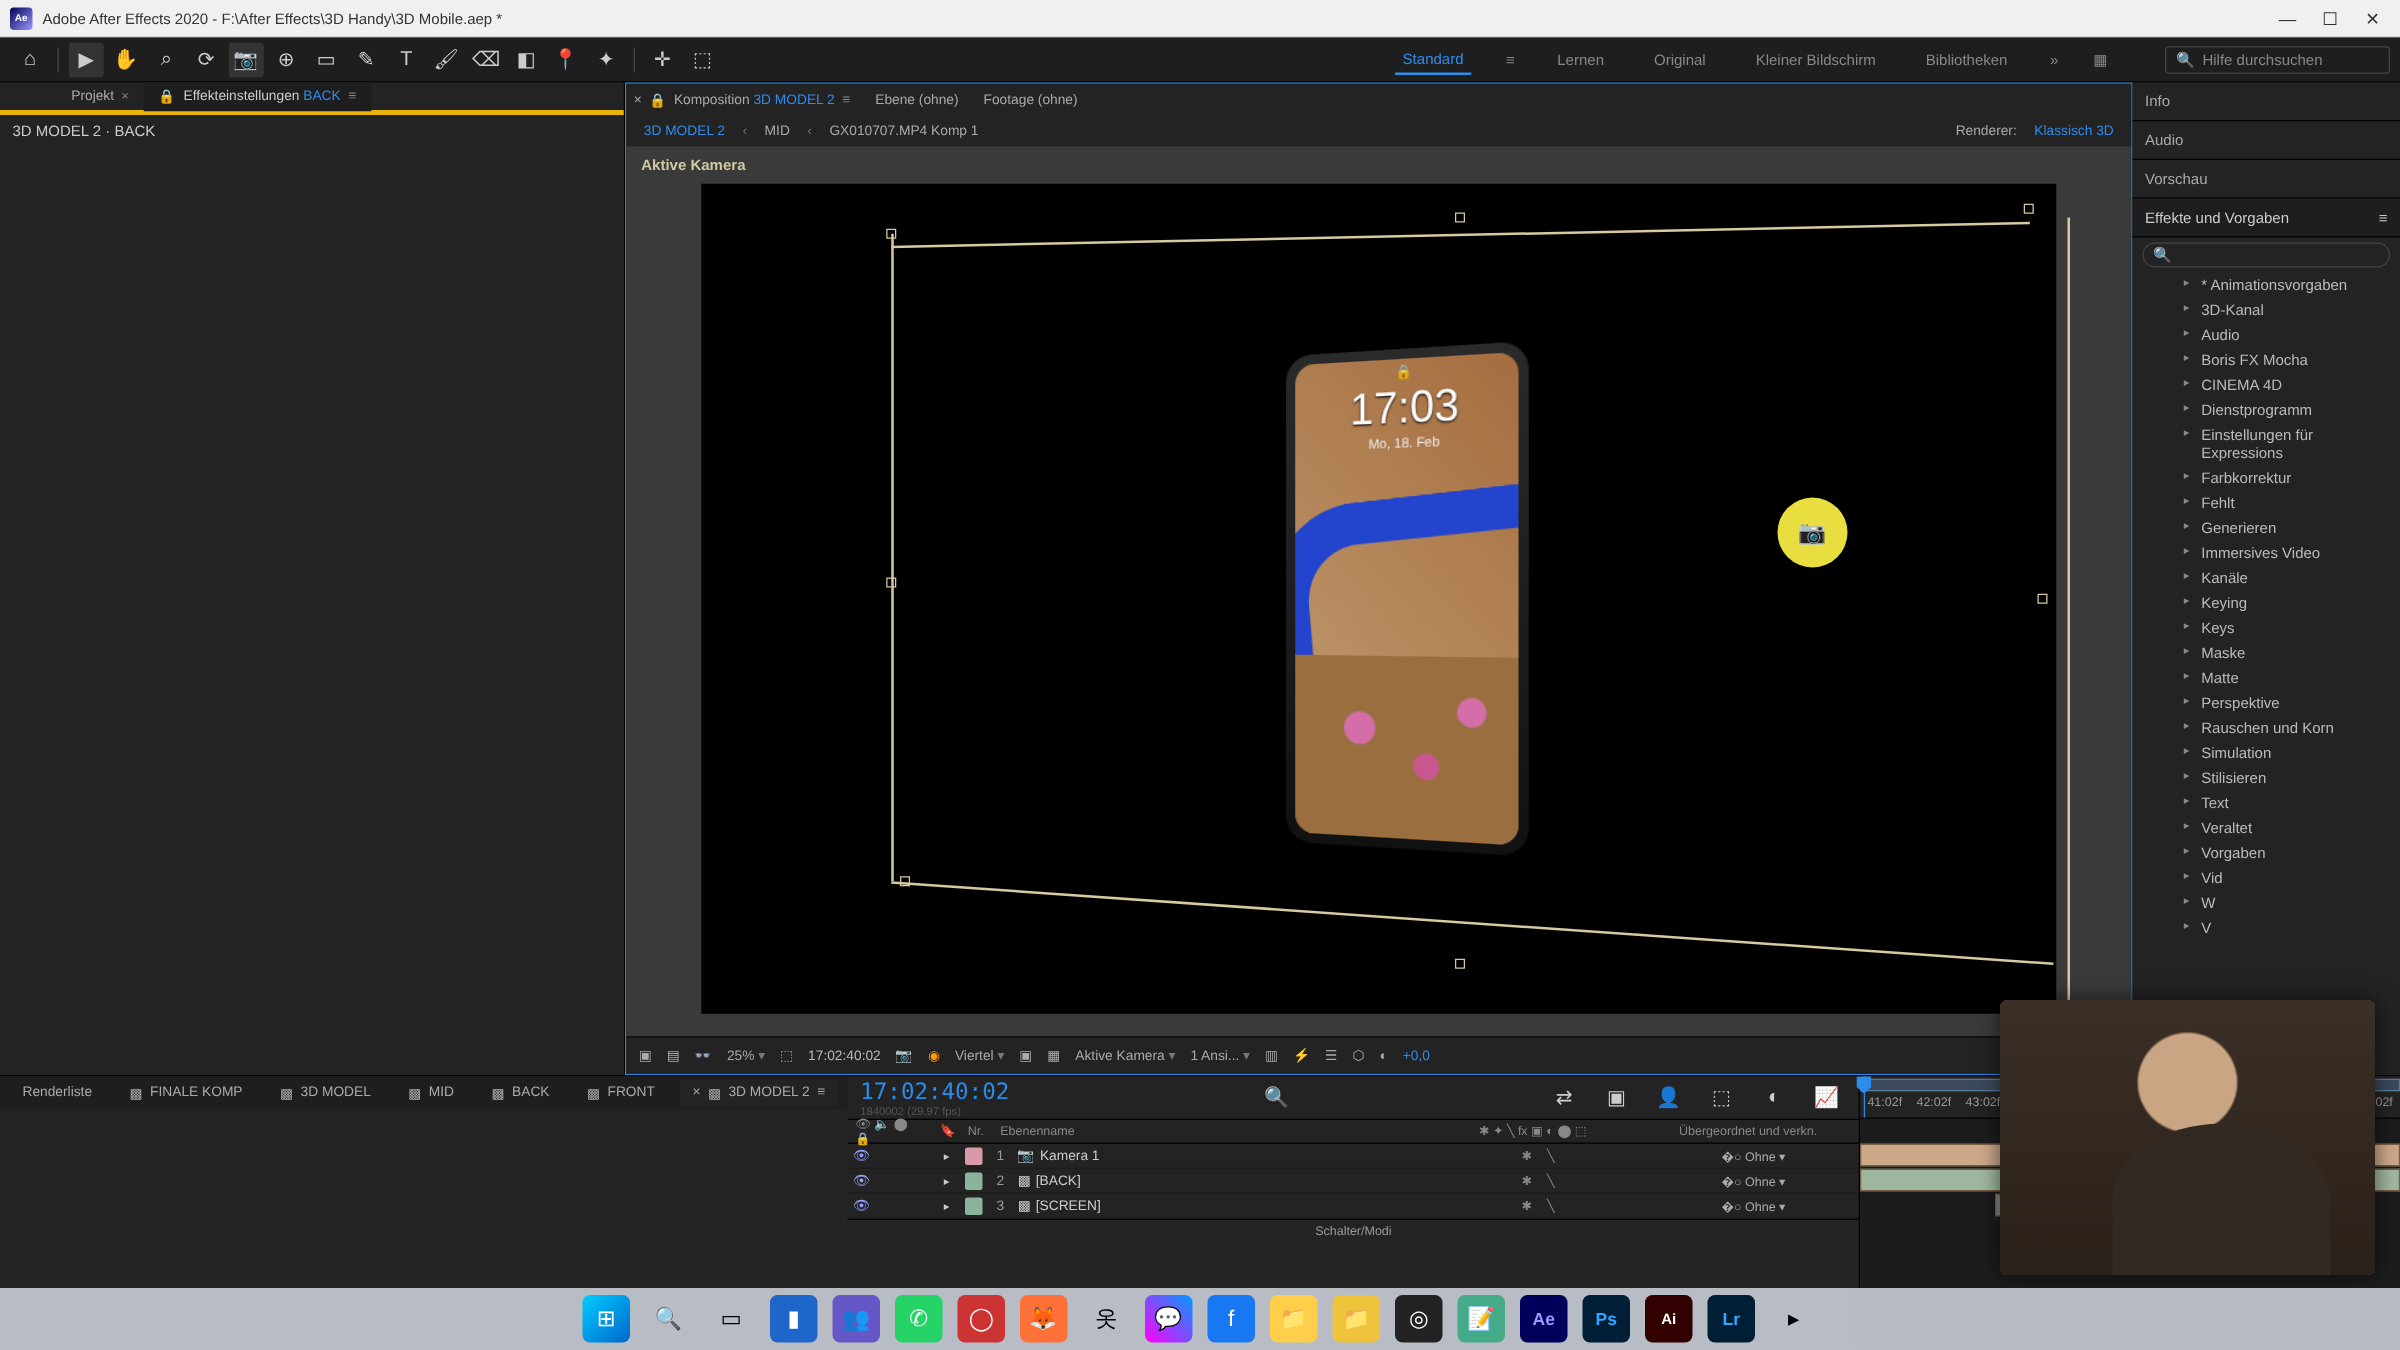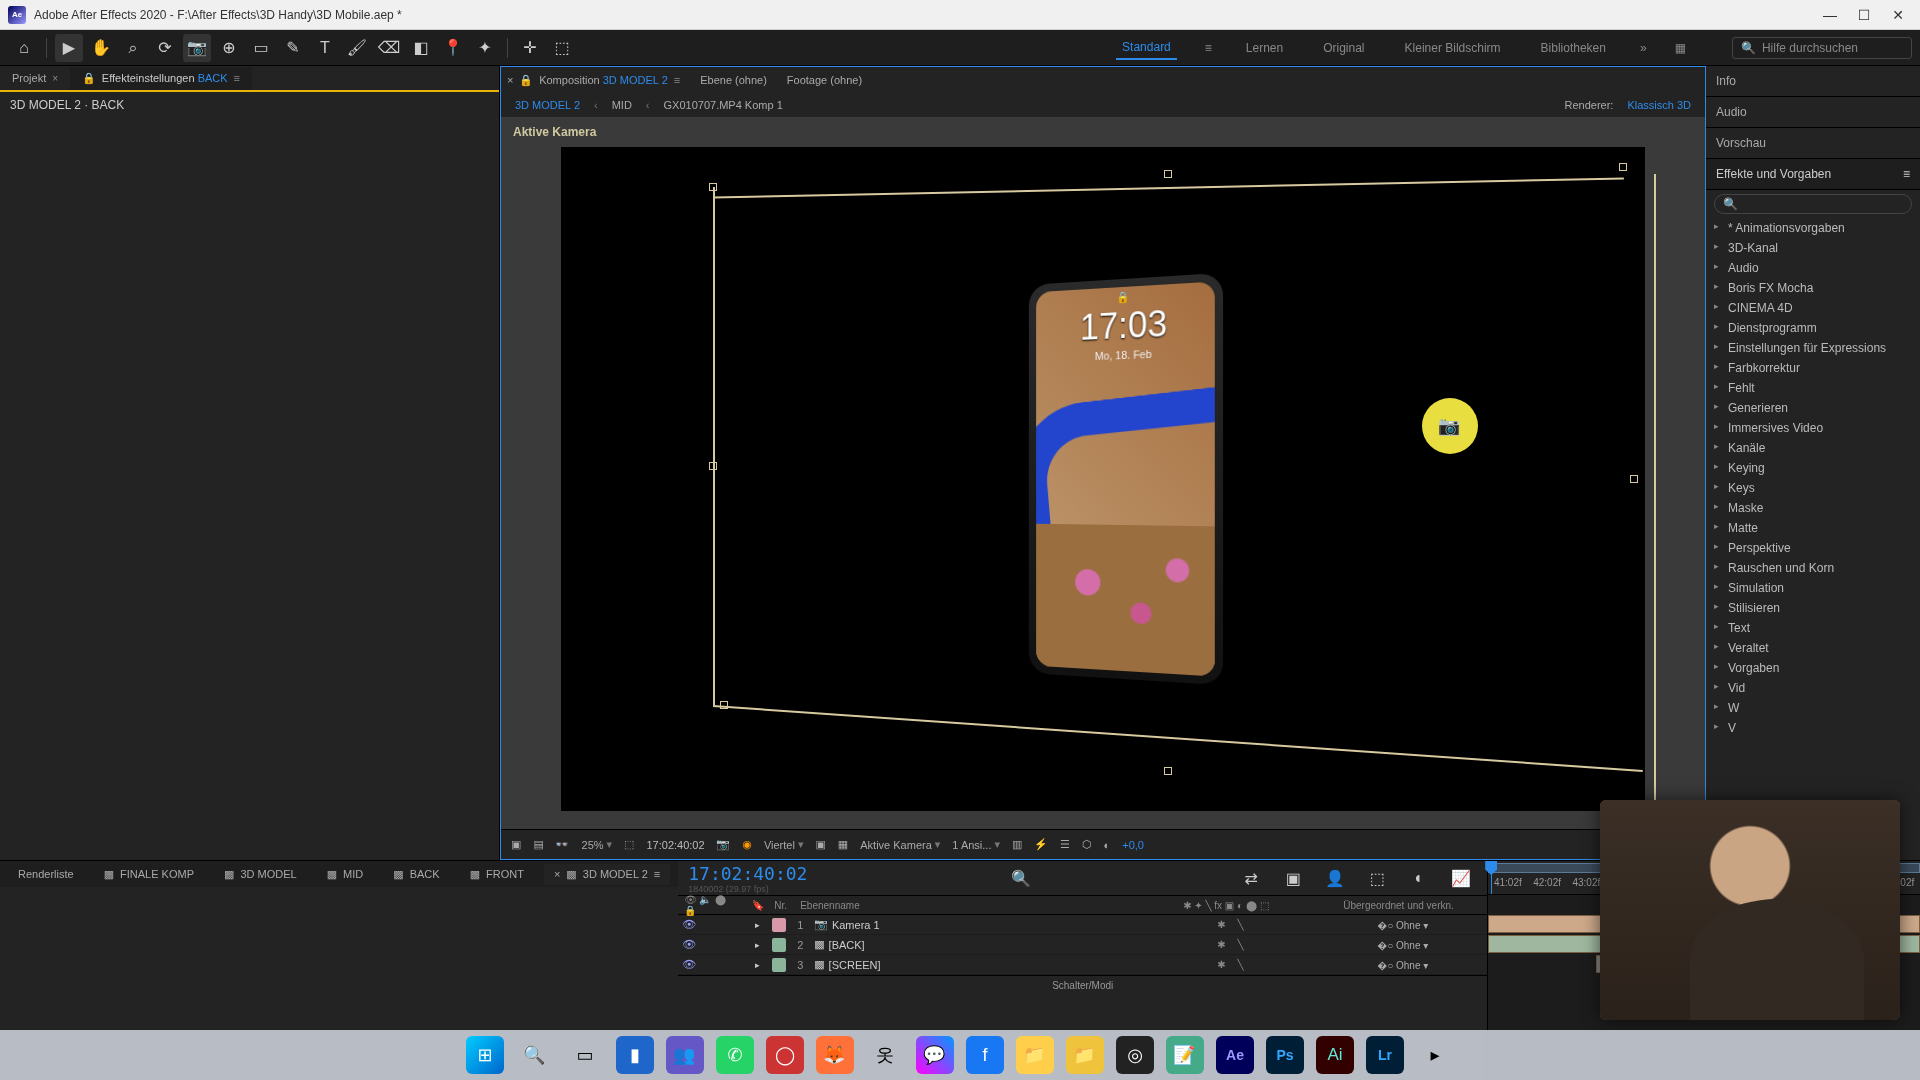--- a/index.html
+++ b/index.html
@@ -23,21 +23,21 @@
 .tool-icon.active { background:#333; }
 .tool-sep { width:1px; height:20px; background:#444; margin:0 6px; }
 .workspace-tabs { margin-left:auto; display:flex; gap:28px; align-items:center; font-size:12px; color:#888; }
 .workspace-tabs .ws { cursor:pointer; padding:4px 6px; }
 .workspace-tabs .ws.active { color:#2d8ceb; border-bottom:2px solid #2d8ceb; }
 .search-box { display:flex; align-items:center; gap:6px; color:#888; border:1px solid #444; padding:3px 8px; border-radius:3px; margin-left:18px; font-size:12px; width:180px; }
 
 
 .main-row { flex:1; display:flex; min-height:0; }
 .left-panel { width:500px; background:#232323; border-right:1px solid #000; display:flex; flex-direction:column; }
-.panel-tabs { height:26px; display:flex; align-items:center; font-size:11px; color:#aaa; border-bottom:2px solid #eab308; }
+.panel-tabs { height:26px; display:flex; align-items:center; font-size:11px; color:#aaa; border-bottom:4px solid #eab308;padding-left:45px; }
 .ptab { padding:5px 12px; cursor:pointer; display:flex; align-items:center; gap:6px; }
 .ptab.active { background:#1e1e1e; color:#ccc; }
 .ptab .x { color:#888; font-size:10px; }
 .accent-word { color:#2d8ceb; }
 .panel-body { flex:1; background:#232323; padding:6px 10px; font-size:12px; color:#ccc; }
 
 
 .center-panel { flex:1; display:flex; flex-direction:column; background:#1a1a1a; border-right:1px solid #000; border:1px solid #2d8ceb; }
 .comp-tabs { height:26px; display:flex; align-items:center; font-size:11px; color:#aaa; padding:0 6px; gap:20px; background:#232323; }
 .comp-tabs .ctab { cursor:pointer; display:flex; align-items:center; gap:6px; }
@@ -58,21 +58,21 @@
 .handle { position:absolute; width:8px; height:8px; background:transparent; border:1px solid #d8caa0; transform:translate(-50%,-50%); }
 .yellow-dot { position:absolute; width:56px; height:56px; border-radius:50%; background:#e9de3f; display:flex; align-items:center; justify-content:center; font-size:18px; color:#222; left:82%; top:42%; transform:translate(-50%,-50%); box-shadow:0 0 6px rgba(0,0,0,.5); }
 .viewer-footer { height:30px; background:#232323; display:flex; align-items:center; gap:12px; padding:0 10px; font-size:11px; color:#aaa; border-top:1px solid #000; }
 .viewer-footer .vf { display:flex; align-items:center; gap:3px; }
 .dd::after{ content:" ▾"; color:#777; }
 
 
 .right-panel { width:214px; background:#232323; display:flex; flex-direction:column; font-size:12px; color:#aaa; }
 .rp-section { padding:8px 10px; border-bottom:1px solid #000; cursor:pointer; }
 .rp-section.head { background:#1e1e1e; color:#ccc; display:flex; justify-content:space-between; align-items:center; }
-.rp-list { flex:1; overflow:auto; }
+.rp-list { flex:1; overflow:auto;padding-left:33px; }
 .rp-item { padding:3px 10px 3px 22px; position:relative; cursor:pointer; font-size:12px; color:#bbb; }
 .rp-item::before { content:"▸"; position:absolute; left:8px; font-size:9px; color:#888; }
 .rp-search { margin:4px 8px; border:1px solid #444; border-radius:12px; padding:2px 8px; display:flex; align-items:center; gap:4px; }
 
 
 .lower { height:220px; background:#232323; display:flex; border-top:1px solid #000; }
 .tl-tabs { height:26px; display:flex; align-items:center; gap:10px; padding:0 8px; font-size:11px; color:#aaa; background:#1e1e1e; }
 .tl-tabs .tt { padding:4px 10px; cursor:pointer; display:flex; gap:6px; align-items:center; }
 .tl-tabs .tt.active { background:#232323; }
 .tl-body { flex:1; display:flex; min-height:0; }
@@ -474,16 +474,16 @@
   <div class="tb-icon" style="background:#ff7139;color:#fff">🦊</div>
   <div class="tb-icon">옷</div>
   <div class="tb-icon" style="background:linear-gradient(45deg,#f0f,#09f);color:#fff">💬</div>
   <div class="tb-icon" style="background:#1877f2;color:#fff">f</div>
   <div class="tb-icon" style="background:#ffcf4b">📁</div>
   <div class="tb-icon" style="background:#f0c33c">📁</div>
   <div class="tb-icon" style="background:#222;color:#fff">◎</div>
   <div class="tb-icon" style="background:#4a8;">📝</div>
   <div class="tb-icon" style="background:#00005b;color:#9999ff;font-weight:bold;font-size:14px">Ae</div>
   <div class="tb-icon" style="background:#001e36;color:#31a8ff;font-weight:bold;font-size:14px">Ps</div>
-  <div class="tb-icon" style="background:#330000;color:#5eead4;font-weight:normal;font-size:17px">Ai</div>
+  <div class="tb-icon" style="background:#330000;color:#ffffff;font-weight:bold;font-size:12px">Ai</div>
   <div class="tb-icon" style="background:#001e36;color:#31a8ff;font-weight:bold;font-size:14px">Lr</div>
   <div class="tb-icon">▸</div>
 </div>
 
 </body></html>

